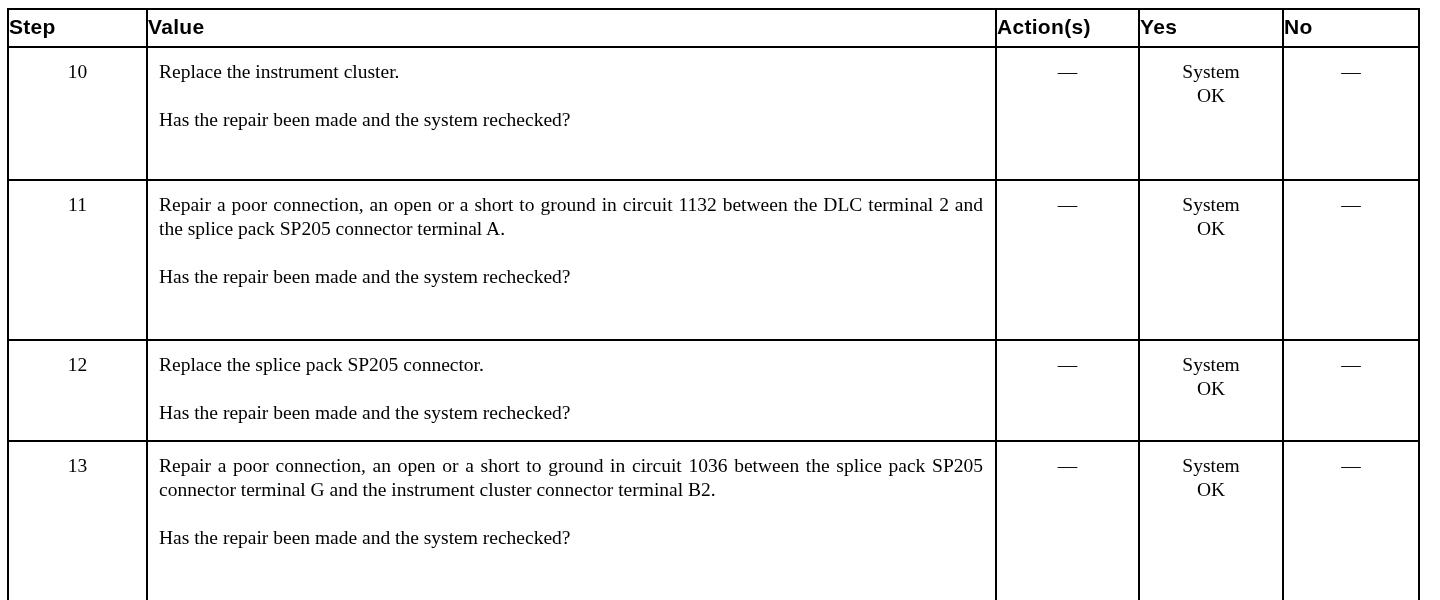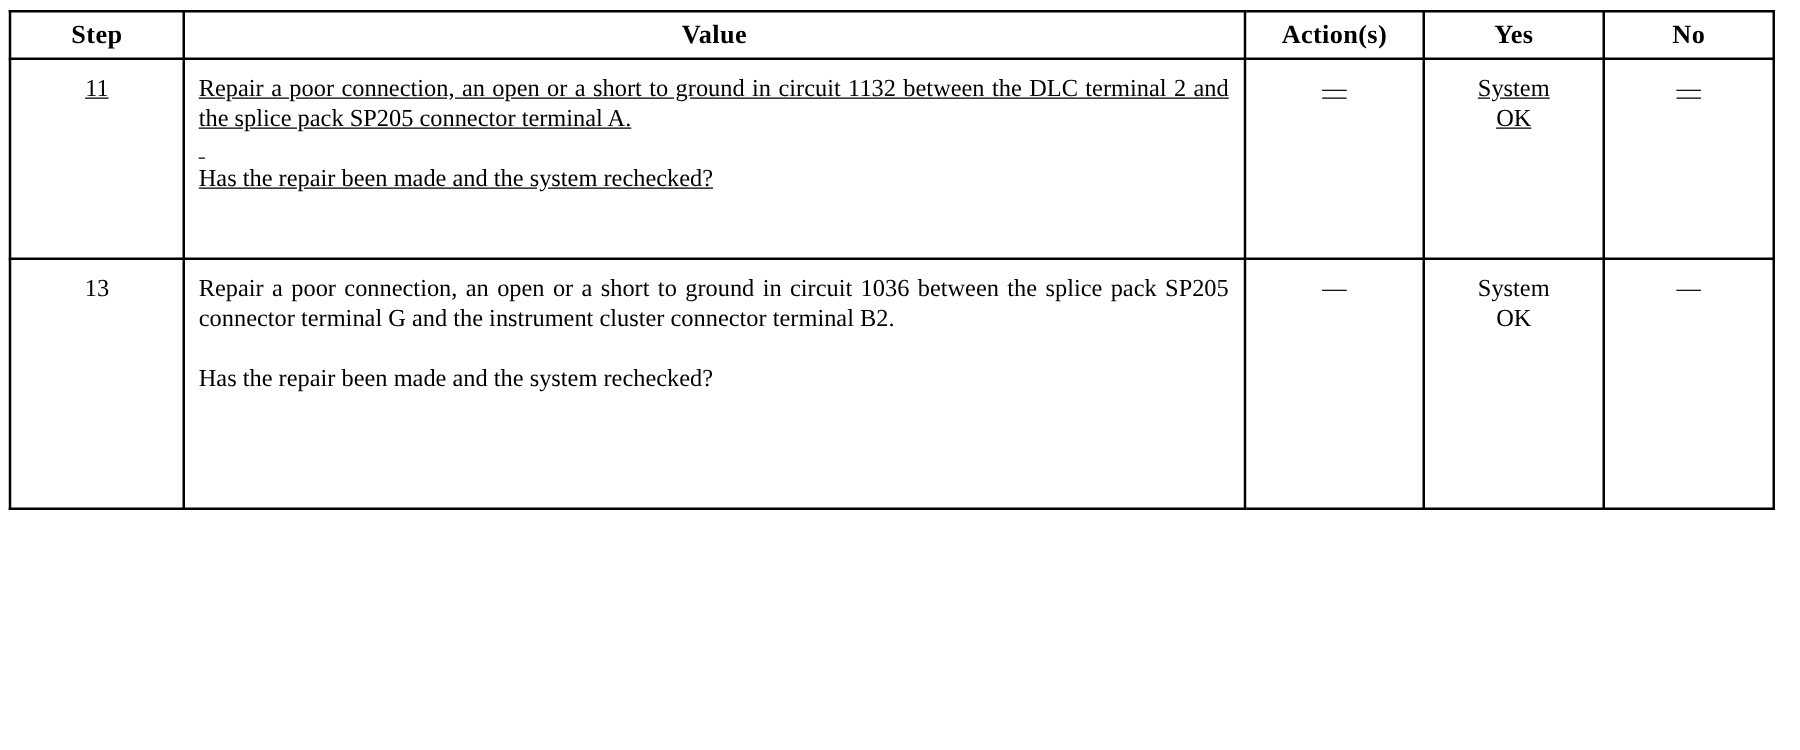--- a/index.html
+++ b/index.html
@@ -40,25 +40,25 @@
   }
 
   
   col.c-step   { width: 139px; }
   col.c-action { width: 849px; }
   col.c-value  { width: 143px; }
   col.c-yes    { width: 144px; }
   col.c-no     { width: 136px; }
 
   thead th {
-    font-family: Liberation Serif, serif;
+    font-family: Liberation Sans, sans-serif;
     font-weight: bold;
     font-size: 21px;
     letter-spacing: 0.3px;
-    text-align: center;
+    text-align: left;
     vertical-align: middle;
     height: 30px;
     padding: 2px 0 4px 0;
     background: #ffffff;
   }
 
   tbody td {
     vertical-align: top;
     background: #ffffff;
     font-size: 19.5px;
@@ -104,21 +104,21 @@
     display: block;
   }
 
   .dash {
     font-size: 19.5px;
     line-height: 24px;
   }
 
   
   tr.r-10 { height: 133px; }
-  tr.r-11 { height: 160px; text-decoration: underline; }
+  tr.r-11 { height: 160px; }
   tr.r-12 { height: 101px; }
   tr.r-13 { height: 200px; }
 </style>
 </head>
 <body>
 
 <div class="page">
 
   <table class="diag">
     <colgroup>
@@ -134,40 +134,76 @@
         <th>Step</th>
         <th>Value</th>
         <th>Action(s)</th>
         <th>Yes</th>
         <th>No</th>
       </tr>
     </thead>
 
     <tbody>
 
+      <tr class="r-10">
+        <td class="step-cell">10</td>
+        <td class="action-cell">
+          <p class="para">Replace the instrument cluster.</p>
+          <p class="para gap">&nbsp;</p>
+          <p class="para last">Has the repair been made and the system rechecked?</p>
+        </td>
+        <td class="value-cell">
+          <span class="dash">—</span>
+        </td>
+        <td class="yes-cell">
+          <span class="ok-line">System</span>
+          <span class="ok-line">OK</span>
+        </td>
+        <td class="no-cell">
+          <span class="dash">—</span>
+        </td>
+      </tr>
 
       <tr class="r-11">
         <td class="step-cell">11</td>
         <td class="action-cell">
           <p class="para">Repair a poor connection, an open or a short to ground in circuit 1132 between the DLC terminal 2 and the splice pack SP205 connector terminal A.</p>
           <p class="para gap">&nbsp;</p>
           <p class="para last">Has the repair been made and the system rechecked?</p>
         </td>
         <td class="value-cell">
           <span class="dash">—</span>
         </td>
         <td class="yes-cell">
           <span class="ok-line">System</span>
           <span class="ok-line">OK</span>
         </td>
         <td class="no-cell">
           <span class="dash">—</span>
         </td>
       </tr>
 
+      <tr class="r-12">
+        <td class="step-cell">12</td>
+        <td class="action-cell">
+          <p class="para">Replace the splice pack SP205 connector.</p>
+          <p class="para gap">&nbsp;</p>
+          <p class="para last">Has the repair been made and the system rechecked?</p>
+        </td>
+        <td class="value-cell">
+          <span class="dash">—</span>
+        </td>
+        <td class="yes-cell">
+          <span class="ok-line">System</span>
+          <span class="ok-line">OK</span>
+        </td>
+        <td class="no-cell">
+          <span class="dash">—</span>
+        </td>
+      </tr>
 
       <tr class="r-13">
         <td class="step-cell">13</td>
         <td class="action-cell">
           <p class="para">Repair a poor connection, an open or a short to ground in circuit 1036 between the splice pack SP205 connector terminal G and the instrument cluster connector terminal B2.</p>
           <p class="para gap">&nbsp;</p>
           <p class="para last">Has the repair been made and the system rechecked?</p>
         </td>
         <td class="value-cell">
           <span class="dash">—</span>

